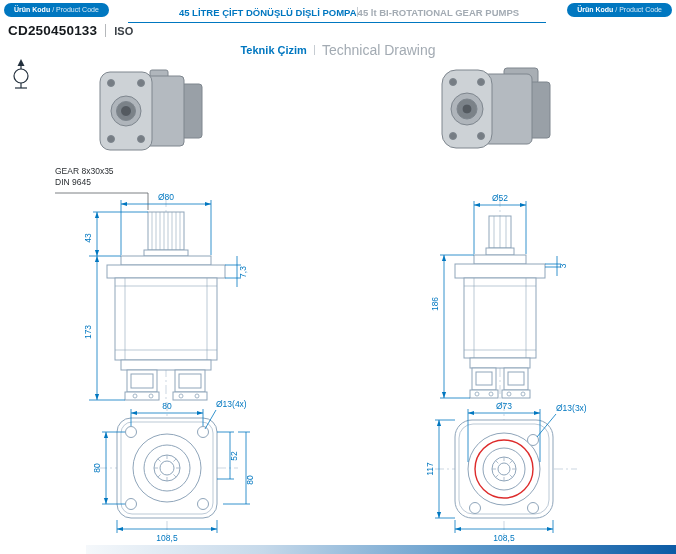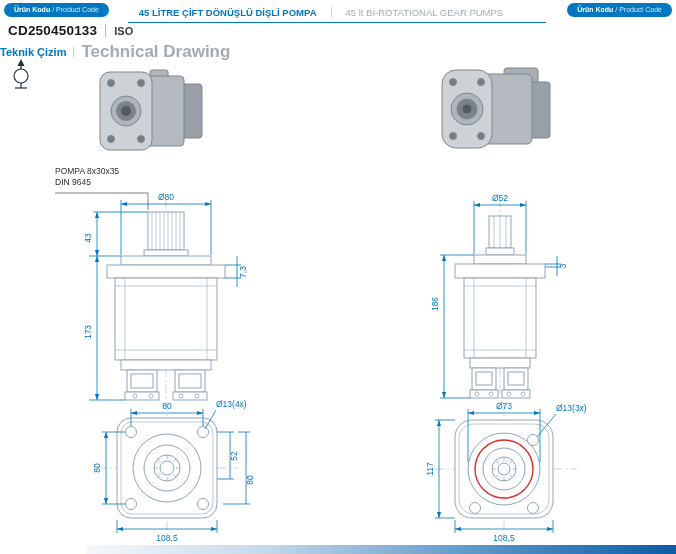--- a/index.html
+++ b/index.html
@@ -10,30 +10,30 @@
          padding:3px 10px;border-radius:9px;white-space:nowrap;line-height:8px}
   .badge .rest{opacity:.85;font-weight:normal}
   .badge-left{left:4px}
   .badge-right{right:4px}
   .code-row{position:absolute;top:23px;display:flex;align-items:center;gap:8px}
   .code-left{left:8px}
   .code-right{right:8px}
   .code{font-size:13.5px;font-weight:bold;color:#15191d;letter-spacing:.2px}
   .std{font-size:11px;font-weight:bold;color:#3a4046}
   .vsep{width:1px;height:13px;background:#b5b8bb}
-  .center-titles{position:absolute;top:7px;left:112px;width:418px;display:flex;
-                 justify-content:center;align-items:flex-start;gap:14px;white-space:nowrap}
+  .center-titles{position:absolute;top:7px;left:140px;width:418px;display:flex;
+                 justify-content:center;align-items:flex-start;gap:0;white-space:nowrap}
   .title-tr{color:#0077c0;font-weight:bold;font-size:9.5px}
-  .title-en{color:#a3abb3;font-weight:normal;font-size:9.5px}
+  .title-en{color:#a3abb3;font-weight:bold;font-size:9.5px}
   .tsep{width:1px;height:10px;background:#c6ccd2}
   .center-rule{position:absolute;top:22px;left:128px;width:418px;height:1px;background:#0077c0}
   .section-title{position:absolute;top:42px;left:0;width:100%;display:flex;
-                 justify-content:flex-start;align-items:center;gap:7px}
+                 justify-content:center;align-items:center;gap:7px}
   .section-title .tr{color:#0077c0;font-weight:bold;font-size:11px}
-  .section-title .en{color:#a3abb3;font-weight:bold;font-size:17px}
+  .section-title .en{color:#a3abb3;font-weight:normal;font-size:14px}
   .shaft-note{position:absolute;left:55px;top:166px;font-size:8.5px;color:#2b2f33;
               line-height:10.5px;z-index:3}
   .bottom-bar{position:absolute;left:86px;right:0;bottom:0;height:9px;
               background:linear-gradient(90deg,#f5f8fb 0%,#c6d9ea 30%,#5e99ca 65%,#0c5ba5 100%)}
   svg.layer{position:absolute;overflow:visible}
   .dim{fill:#0077c0;font-family:"Liberation Sans",sans-serif;font-size:8.5px;text-anchor:middle}
   .dim-start{text-anchor:start}
   .cl{stroke:#b6c4d4;stroke-width:.7;stroke-dasharray:9 3 2 3;fill:none}
   .note-leader{stroke:#5a6066;stroke-width:.8;fill:none}
 </style>
@@ -103,21 +103,21 @@
       <circle cx="55" cy="24" r="3.5" fill="#767d84"></circle>
       <circle cx="27" cy="78" r="3.5" fill="#767d84"></circle>
       <circle cx="55" cy="78" r="3.5" fill="#767d84"></circle>
       <circle cx="41" cy="51" r="16" fill="#afb5bb"></circle>
       <circle cx="41" cy="51" r="10" fill="#7b8288"></circle>
       <circle cx="41" cy="51" r="5" fill="#545a60"></circle>
     </g>
   </svg>
 
   <div class="shaft-note">
-    <div>POMPA 8x30x35</div>
+    <div>GEAR 8x30x35</div>
     <div>DIN 9645</div>
   </div>
 
   <svg class="layer" style="left:45px;top:160px" width="220" height="245" viewBox="0 0 220 245">
     <line class="cl" x1="121" y1="38" x2="121" y2="243"></line>
     <polyline class="note-leader" points="10,33 103,33 103,50"></polyline>
     <g fill="#fff" stroke="#8fa5ba" stroke-width="1">
       <rect x="103" y="52" width="36" height="38"></rect>
       <rect x="99" y="90" width="44" height="6"></rect>
       <rect x="76" y="96" width="90" height="9"></rect>

